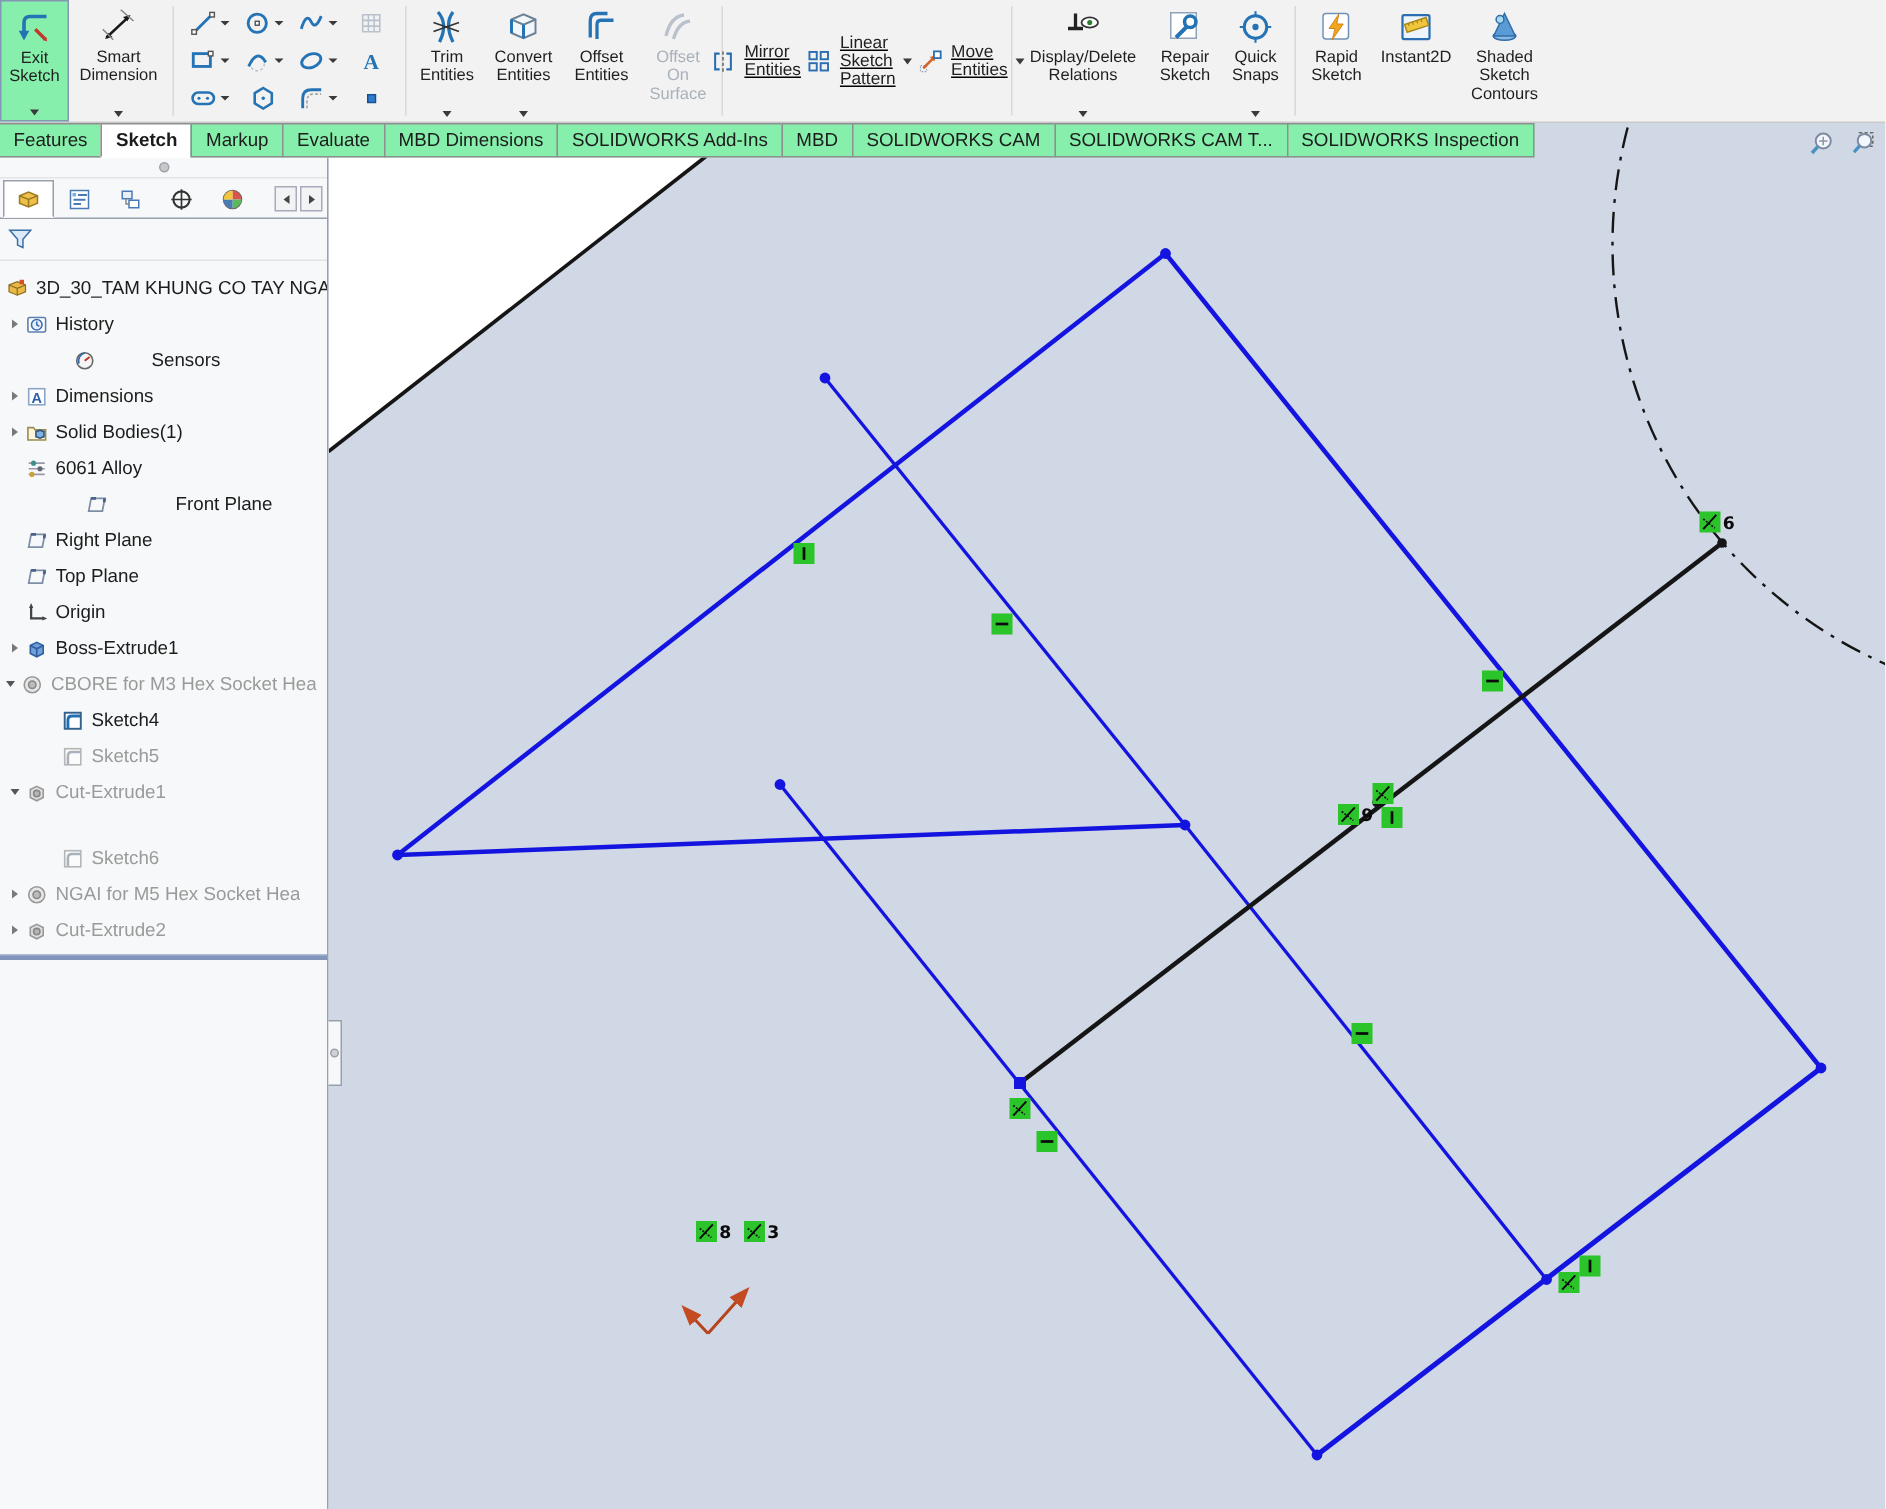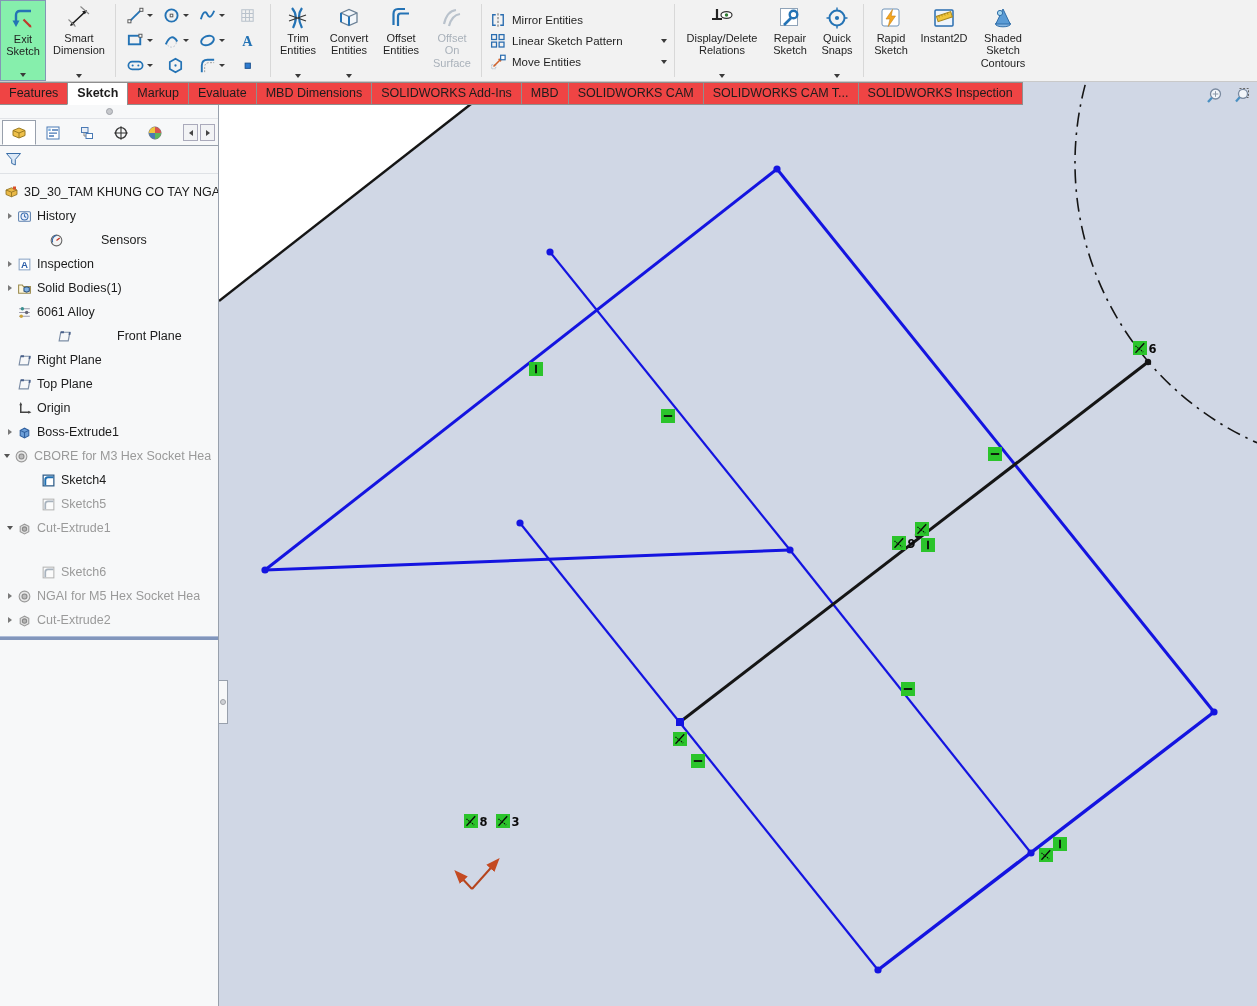--- a/index.html
+++ b/index.html
@@ -15,28 +15,28 @@
   .big-btn .lbl{flex:0 0 auto;}
   .big-btn .caret{margin-top:auto;margin-bottom:1px;}
   .caret{width:0;height:0;border-left:3.5px solid transparent;border-right:3.5px solid transparent;
          border-top:4px solid #3a3a3a;display:inline-block;}
   .mini-caret{width:0;height:0;border-left:3px solid transparent;border-right:3px solid transparent;
          border-top:3.5px solid #3a3a3a;display:inline-block;margin-left:2px;}
   .selected-btn{background:#86efac;border:1px solid #8397b5;}
   .disabled-btn{color:#a9b1ba;}
   .sk-grid{display:grid;grid-template-columns:repeat(4,36px);grid-auto-rows:25px;align-content:center;padding:0 2px;}
   .cell{display:flex;align-items:center;justify-content:center;}
-  .row-group{display:flex;flex-direction:column;justify-content:center;gap:3px;padding:0 4px;width:178px;}
+  .row-group{display:flex;flex-direction:row;justify-content:center;gap:3px;padding:0 4px;width:178px;text-decoration:underline;}
   .row-item{display:flex;align-items:center;gap:5px;font-size:11.5px;color:#1f1f1f;}
   .row-item .rcaret{margin-left:auto;}
   svg{display:block;}
 
   
   .cmd-tabs{position:absolute;top:82px;left:0;height:23px;display:flex;z-index:6;}
-  .cmd-tab{height:23px;line-height:21px;padding:0 9px;font-size:12.5px;color:#1c1c1c;background:#ef4444;
+  .cmd-tab{height:23px;line-height:21px;padding:0 9px;font-size:12.5px;color:#1c1c1c;background:#86efac;
            border:1px solid #8f8f8f;margin-left:-1px;box-sizing:border-box;white-space:nowrap;}
   .cmd-tab.active{background:#ffffff;font-weight:bold;border-bottom-color:#ffffff;}
 
   
   .viewport{position:absolute;top:82px;left:219px;width:1038px;height:924px;background:#d0d7e5;overflow:hidden;}
   .vp-zoom{position:absolute;top:5px;right:7px;display:flex;gap:9px;z-index:5;}
   .vp-zoom span{display:inline-block;}
 
   
   .left-panel{position:absolute;top:105px;left:0;width:219px;height:901px;background:#f7f8f9;
@@ -558,21 +558,21 @@
         <div class="tree-row" style="padding-left: 3px;">
           <span class="expander">
             <span class="exp-r"></span>
           </span>
           <span class="ticon">
             <svg width="15" height="15" viewBox="0 0 14 14">
               <rect x="2" y="2" width="10" height="10" fill="#fff" stroke="#8ca6c8"></rect>
               <text x="7" y="10.6" font-size="9" text-anchor="middle" fill="#2d5fa8" font-weight="bold" font-family="Liberation Sans,sans-serif">A</text>
             </svg>
           </span>
-          <span class="tlabel">Inspection</span>
+          <span class="tlabel">Dimensions</span>
         </div>
         <div class="tree-row" style="padding-left: 3px;">
           <span class="expander">
             <span class="exp-r"></span>
           </span>
           <span class="ticon">
             <svg width="15" height="15" viewBox="0 0 14 14">
               <path d="M1.5 3.8 H5 L6 5.2 H12.5 V11.5 H1.5 Z" fill="#fdf6dd" stroke="#9b8b4f"></path>
               <path d="M6.5 6.3 L9 5.4 L11.5 6.3 V9.4 L9 10.4 L6.5 9.4 Z" fill="#7fb2e5" stroke="#33567e"></path>
             </svg>

